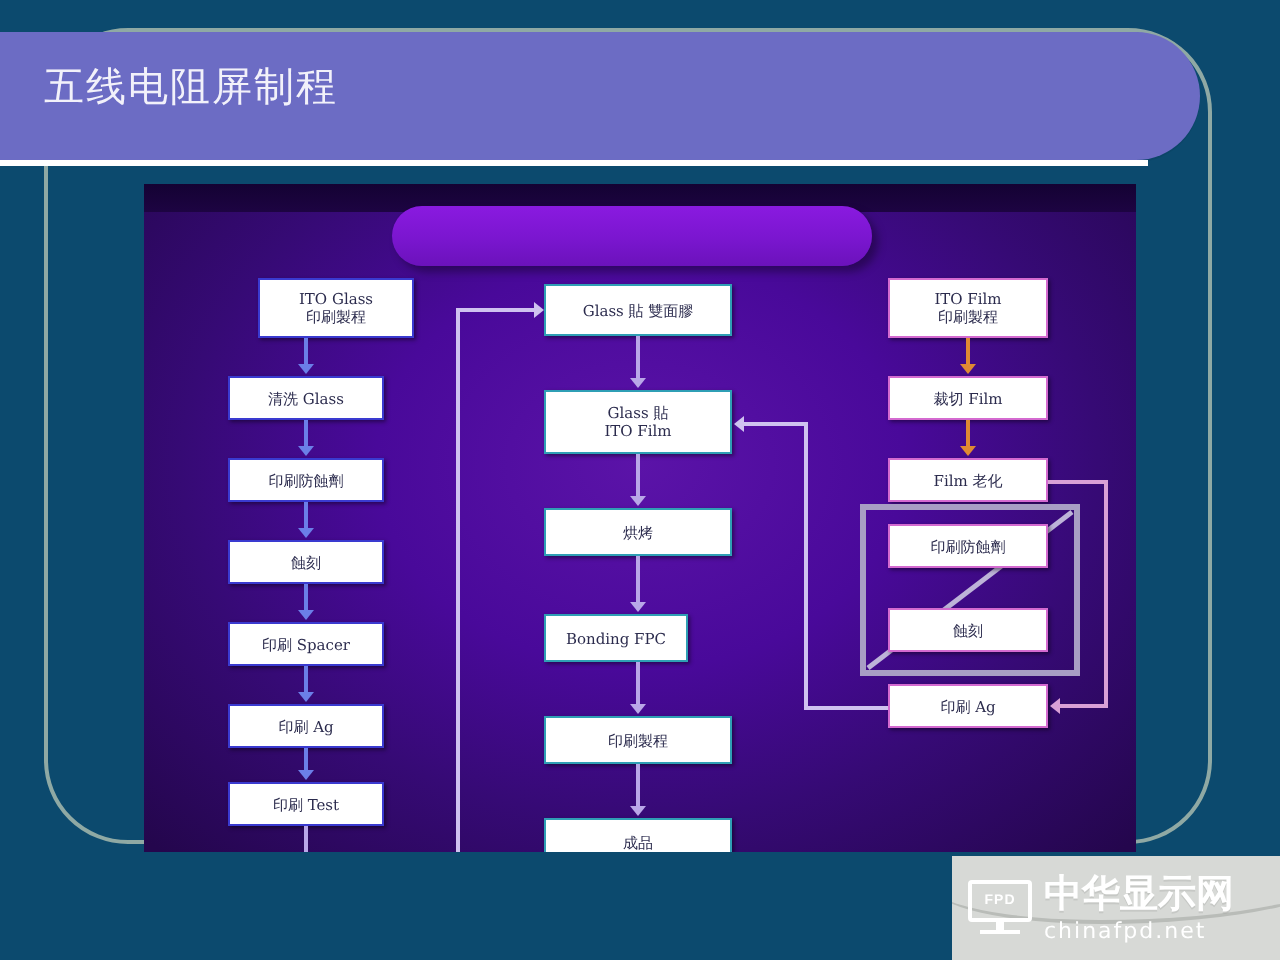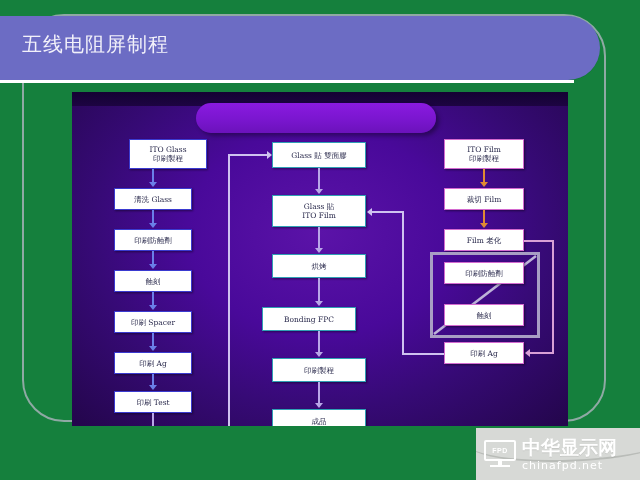--- a/index.html
+++ b/index.html
@@ -8,21 +8,21 @@
     padding: 0;
     background: #ffffff;
   }
   body {
     font-family: "Liberation Sans", "DejaVu Sans", sans-serif;
   }
   #slide {
     position: relative;
     width: 640px;
     height: 480px;
-    background: #15803d;
+    background: #0c4a6e;
     overflow: hidden;
   }
 
   
   .frame-outline {
     position: absolute;
     left: 22px;
     top: 14px;
     width: 584px;
     height: 408px;
@@ -321,21 +321,21 @@
     </div>
     <div class="conn v lav" style="left:246px; top:135px; height:22px;"></div>
     <div class="arrow down ar-lav" style="left:243px; top:156px;"></div>
 
     <div class="node center" style="left:200px; top:162px; width:94px; height:24px;text-align:center;">
       <span>烘烤</span>
     </div>
     <div class="conn v lav" style="left:246px; top:186px; height:24px;"></div>
     <div class="arrow down ar-lav" style="left:243px; top:209px;"></div>
 
-    <div class="node center" style="left:190px; top:215px; width:94px; height:24px;">
+    <div class="node center" style="left:200px; top:215px; width:72px; height:24px;">
       <span>Bonding FPC</span>
     </div>
     <div class="conn v lav" style="left:246px; top:239px; height:22px;"></div>
     <div class="arrow down ar-lav" style="left:243px; top:260px;"></div>
 
     <div class="node center" style="left:200px; top:266px; width:94px; height:24px;">
       <span>印刷製程</span>
     </div>
     <div class="conn v lav" style="left:246px; top:290px; height:22px;"></div>
     <div class="arrow down ar-lav" style="left:243px; top:311px;"></div>

